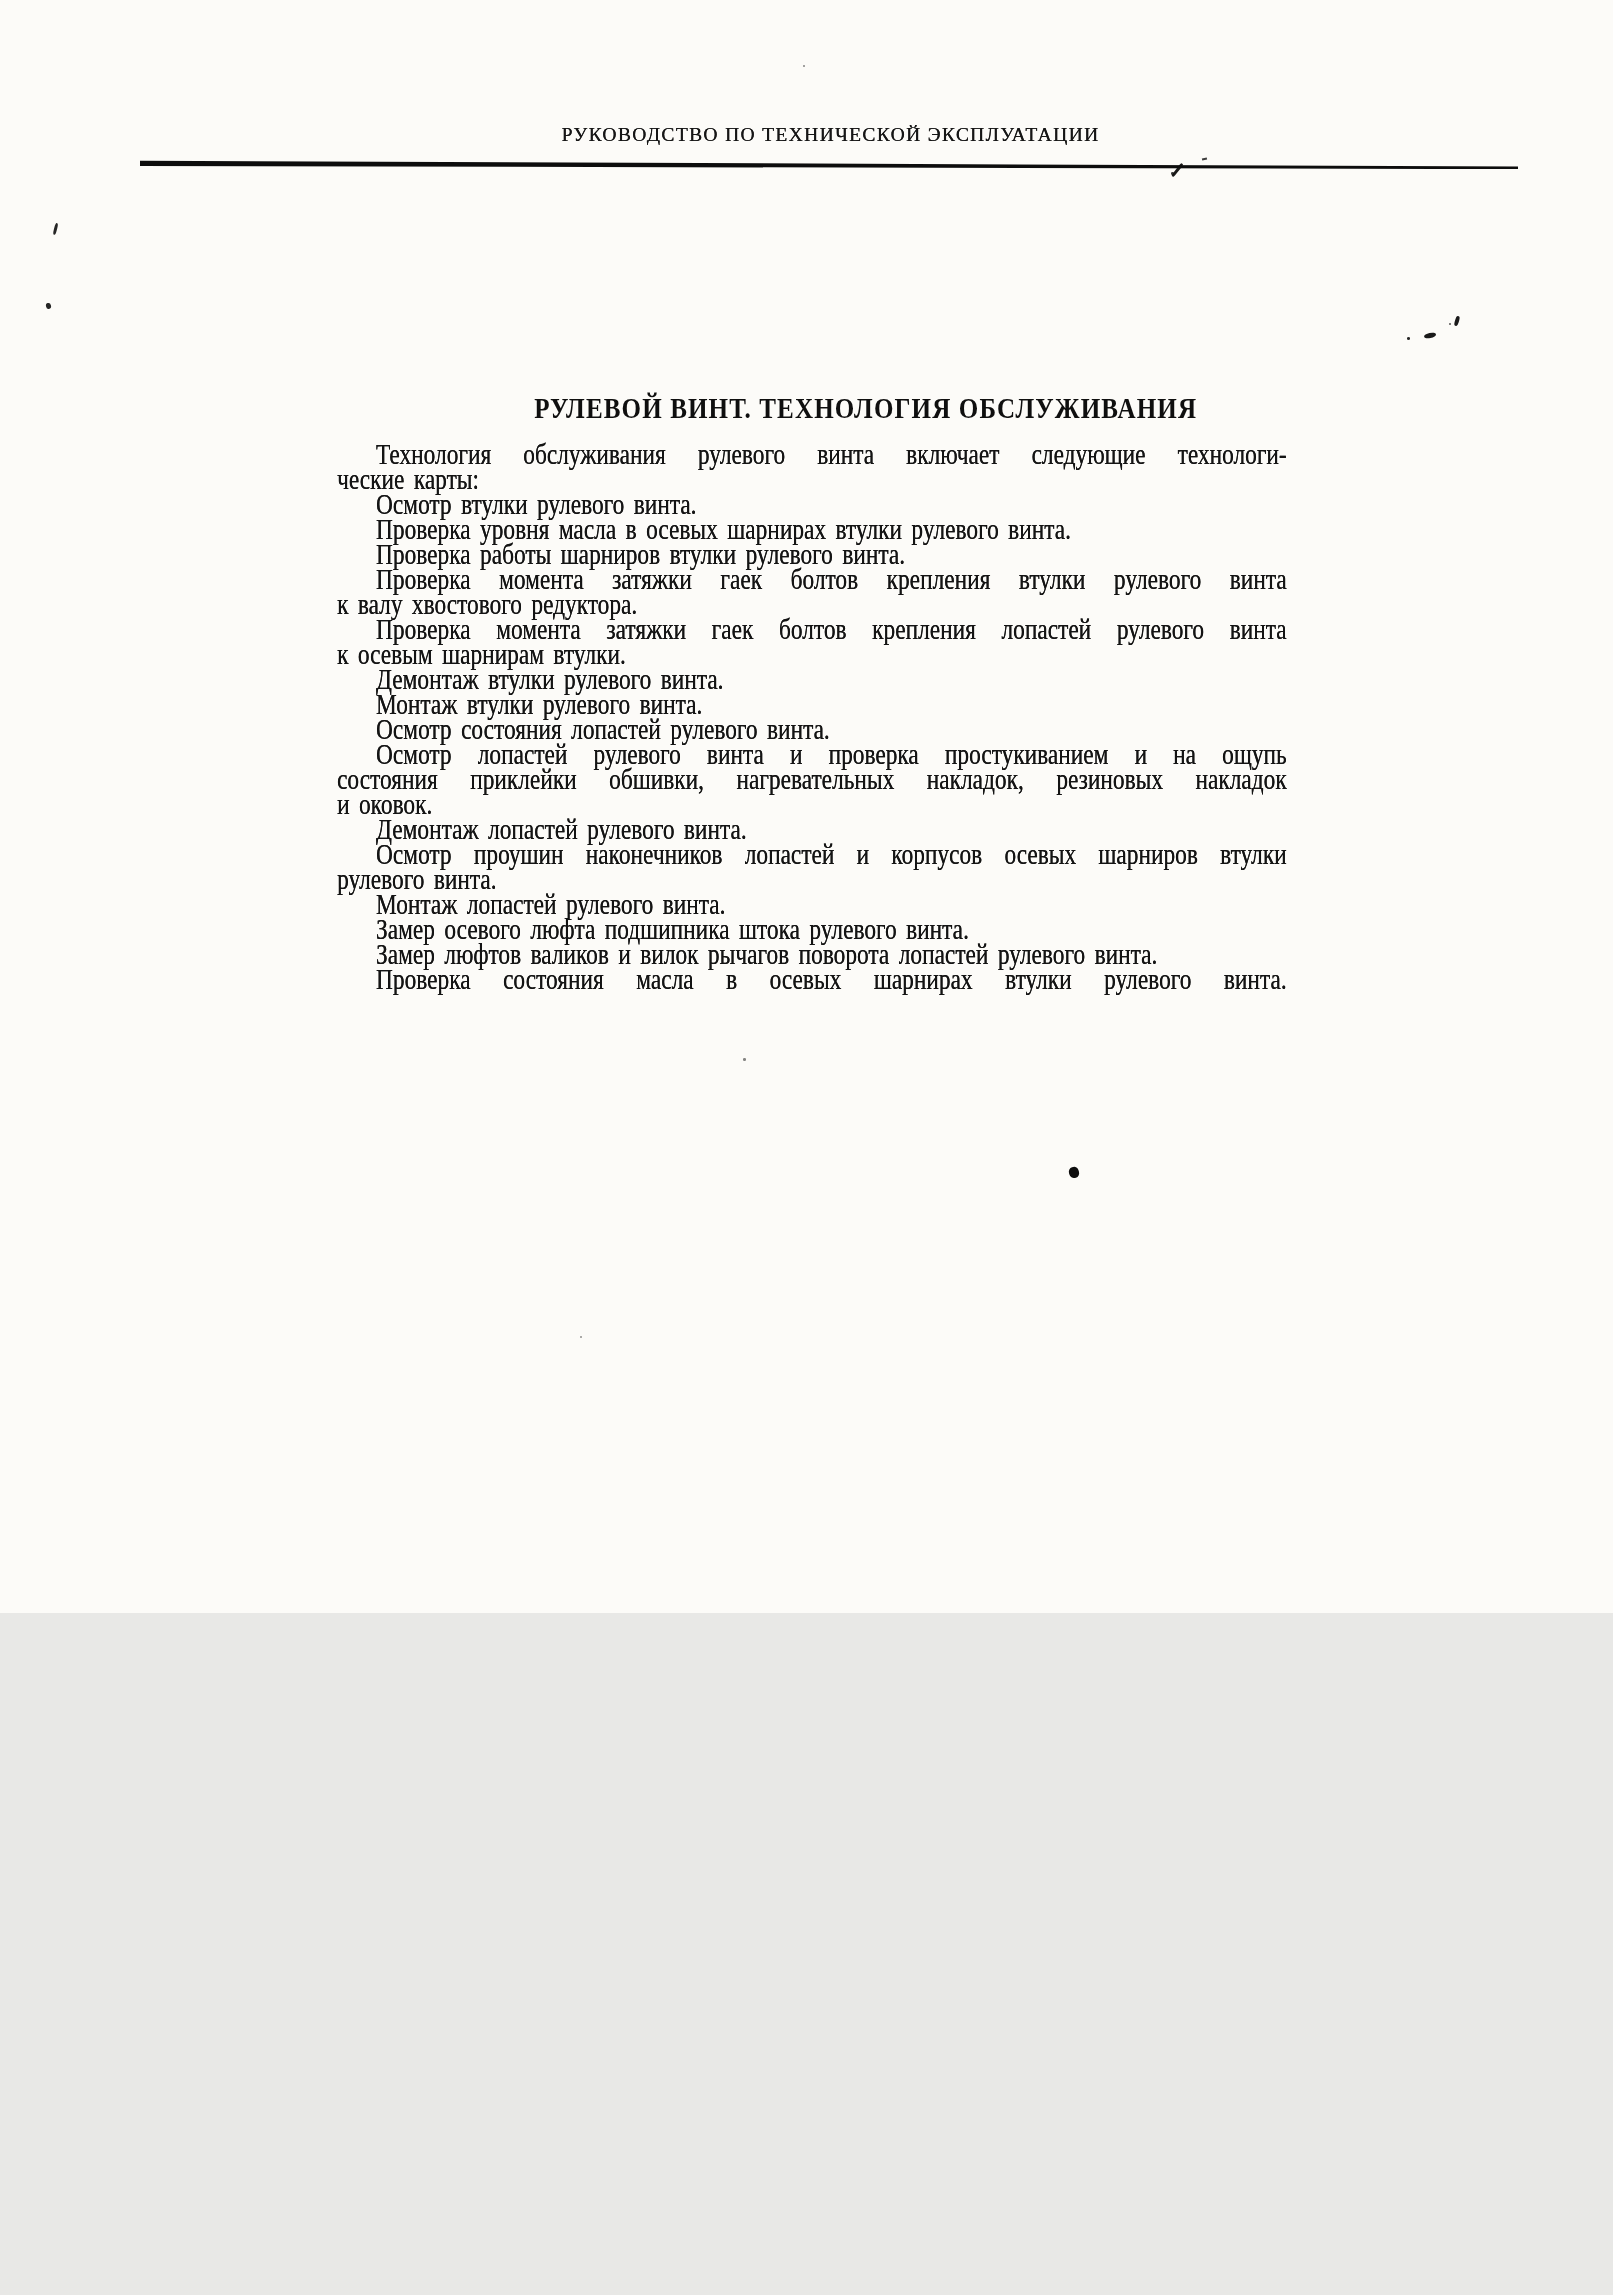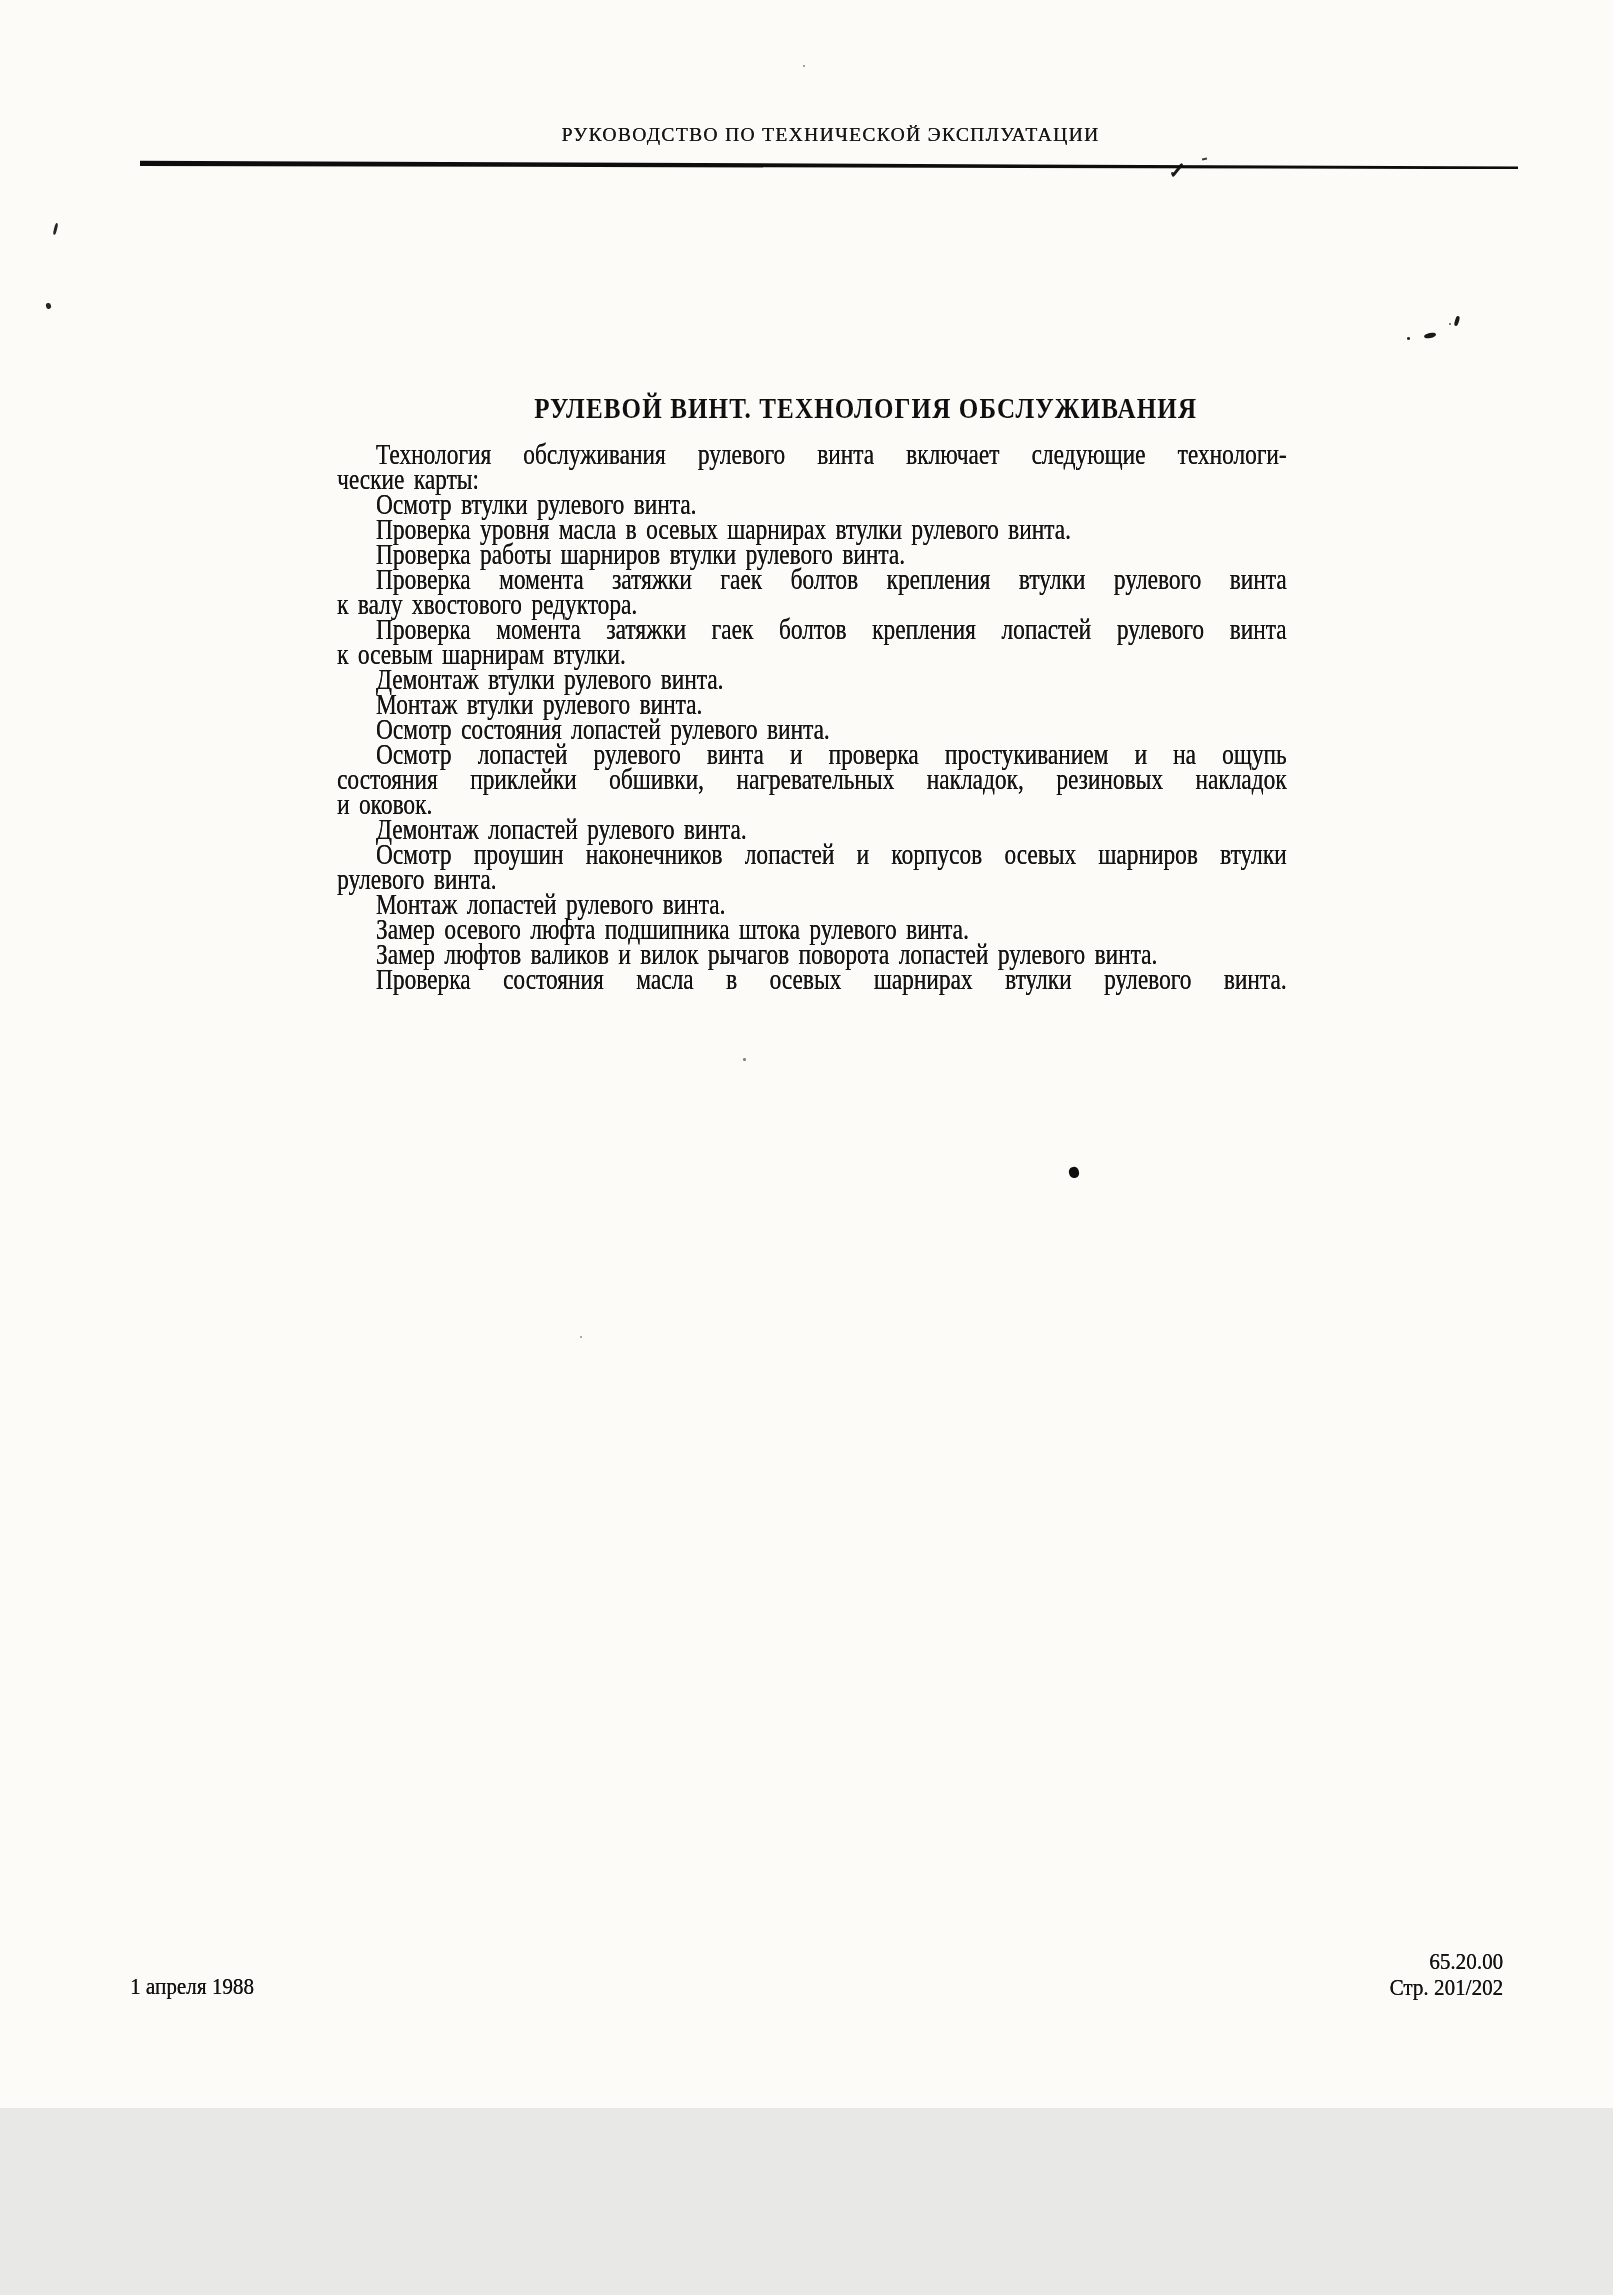--- a/index.html
+++ b/index.html
@@ -1,18 +1,18 @@
 <!DOCTYPE html>
 <html style="font-size:10.5px"><head>
 <meta charset="utf-8">
 <style>
   html,body{margin:0;padding:0;background:#e8e8e6;}
   .page{
     position:relative;
-    width:1613px;height:2108px;
+    width:1613px;height:1613px;
     background:#fcfbf8;
     overflow:hidden;
     font-family:"Liberation Serif", serif;
     color:#121212;
   }
   
   .running-head{
     position:absolute;top:124px;left:503px;width:655px;
     text-align:center;
     font-size:19.6px;letter-spacing:1.3px;

